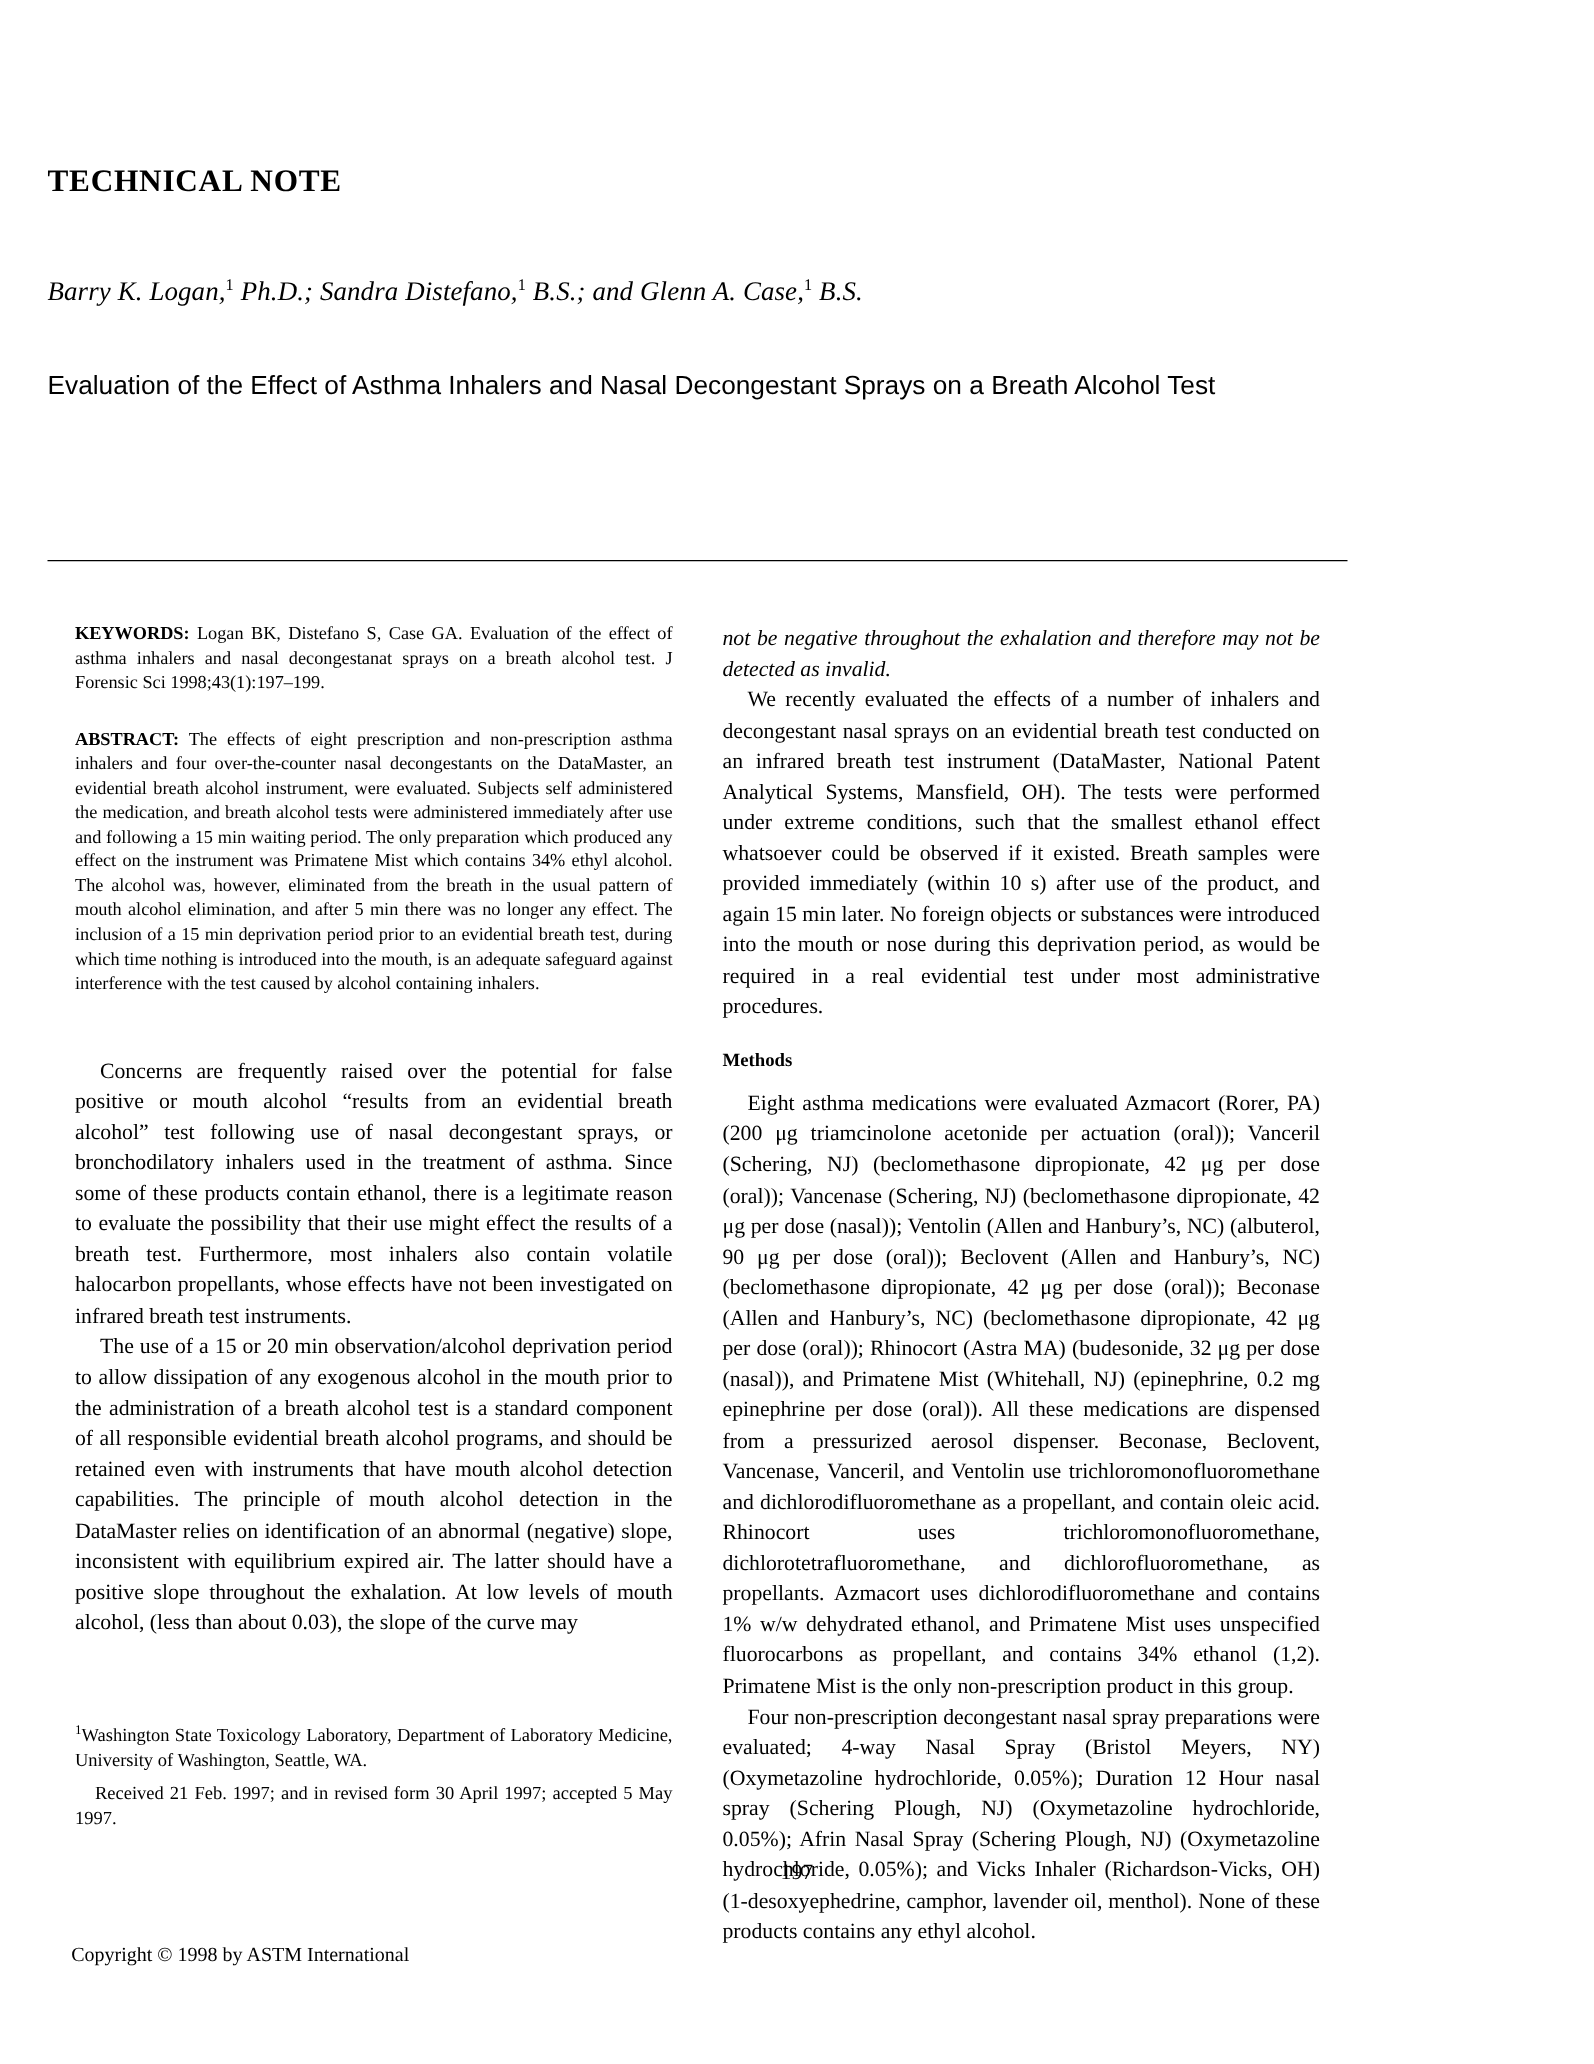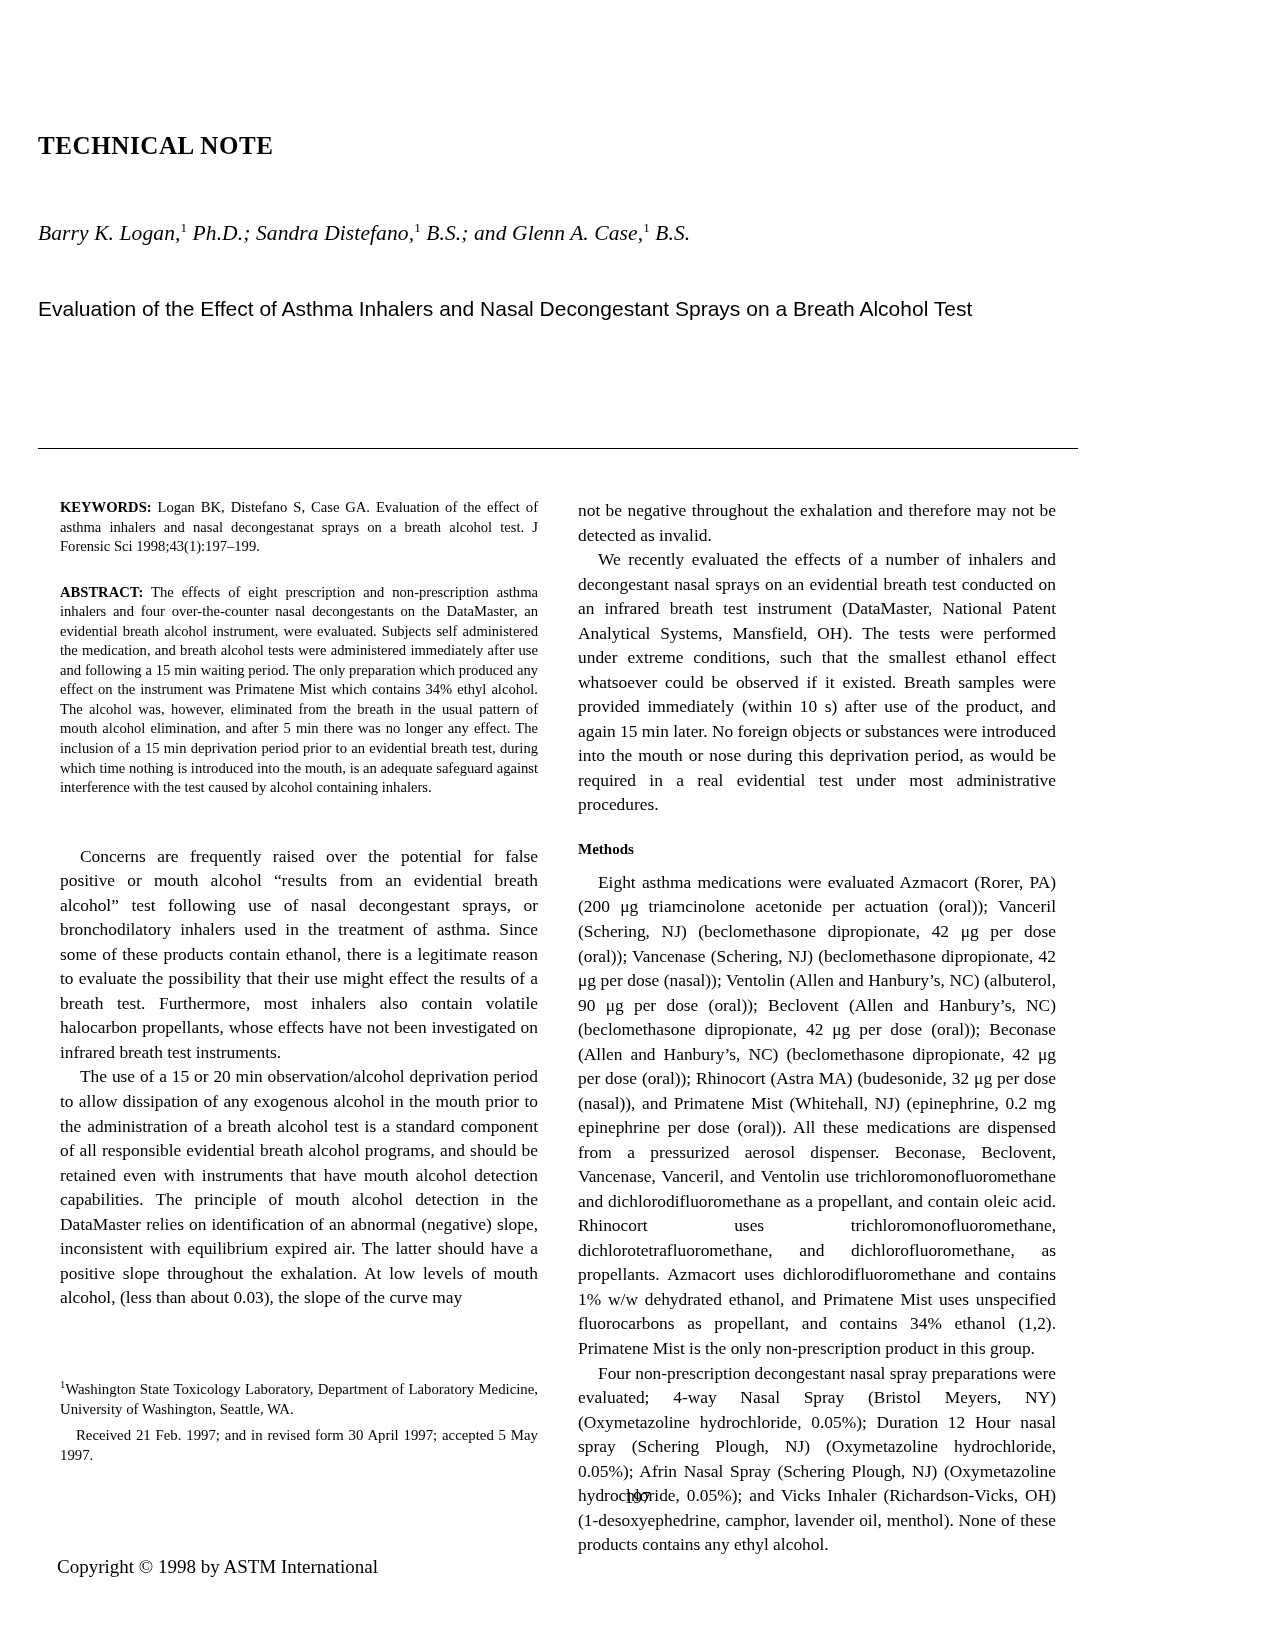--- a/index.html
+++ b/index.html
@@ -97,20 +97,21 @@
   .section-head {
     font-size: 15px;
     font-weight: bold;
     margin: 24px 0 12px 0;
   }
   .rcol-first {
     font-size: 17.4px;
     line-height: 1.41;
     text-align: justify;
     margin: 0;
+    font-style: italic;
   }
   .footnotes {
     position: absolute;
     left: 22px;
     top: 880px;
     width: 478px;
     font-size: 14.8px;
     line-height: 1.35;
     text-align: justify;
   }
@@ -124,21 +125,21 @@
     left: 0;
     top: 1487px;
     width: 1275px;
     text-align: center;
     font-size: 17.5px;
   }
   .copyright {
     position: absolute;
     left: 57px;
     top: 1556px;
-    font-size: 19px;
+    font-size: 16px;
   }
 </style>
 </head>
 <body>
 
 <div class="page">
 
   <div class="content">
     <div class="tech-note">TECHNICAL NOTE</div>
 

